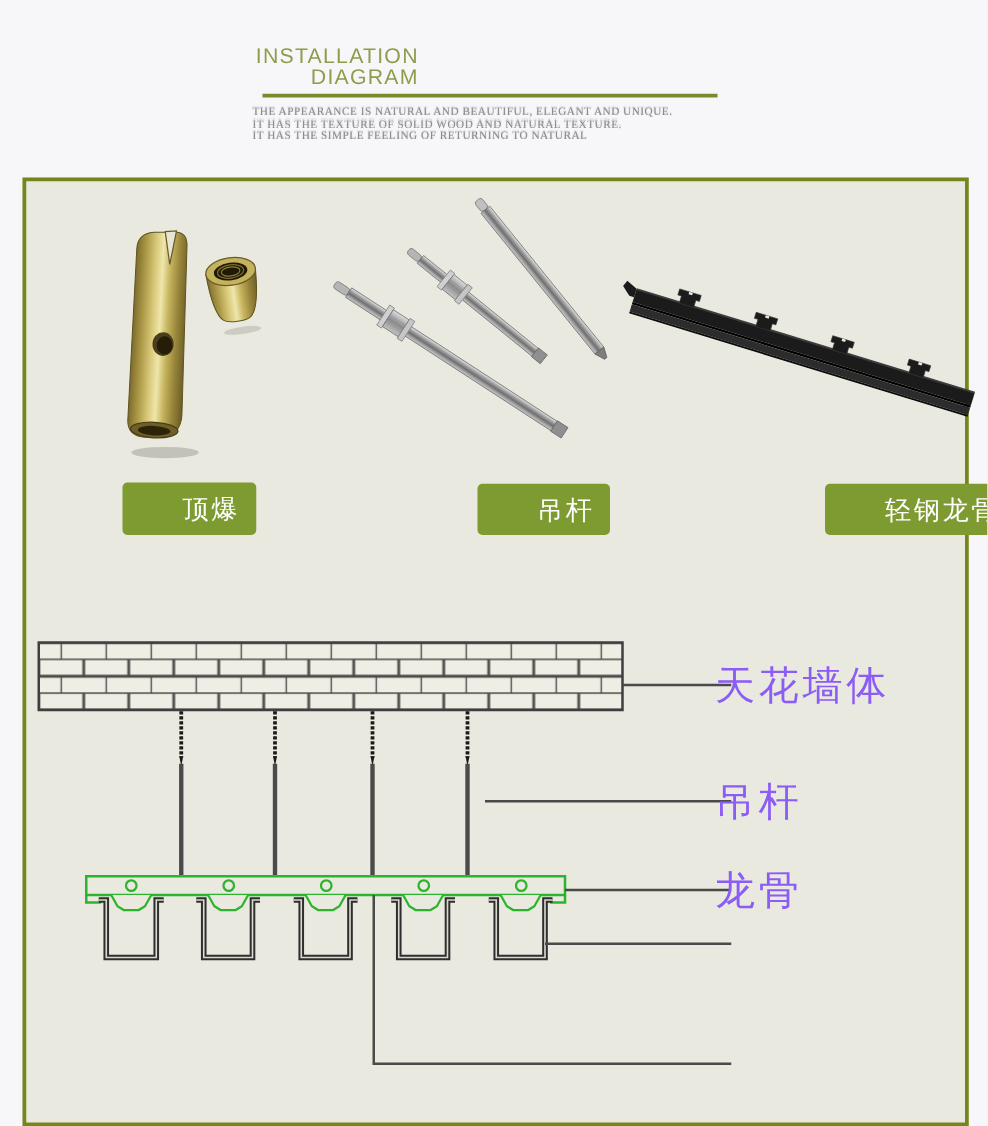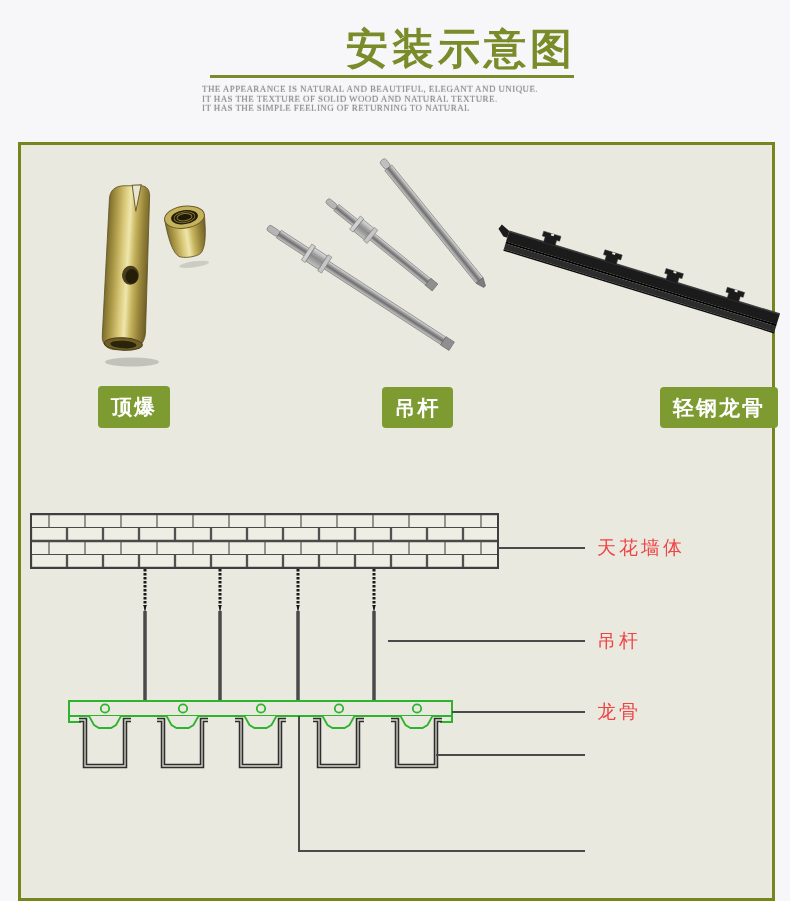--- a/index.html
+++ b/index.html
@@ -13,37 +13,40 @@
   .title-underline{position:absolute;left:210px;top:75px;width:364px;height:3px;background:#7a8c2a;}
   .subtitle{position:absolute;left:202px;top:85px;width:400px;text-align:left;
             font-family:"Liberation Serif",serif;font-size:9px;line-height:9.5px;
             color:#8b8b8b;letter-spacing:0.4px;text-shadow:0 -1px 1px rgba(90,90,90,0.35);}
   
   .panel{position:absolute;left:18px;top:142px;width:751px;height:753px;
          background:#e9e9df;border:3px solid #76861c;}
   
   .pbadge{position:absolute;display:flex;align-items:center;justify-content:center;
           background:#7d9b30;color:#ffffff;font-size:21px;letter-spacing:2px;
-          font-weight:700;border-radius:4px;}
+          font-weight:400;border-radius:4px;padding-left:35px;}
   .pbadge.b1{left:98px;top:386px;width:72px;height:42px;}
   .pbadge.b2{left:382px;top:387px;width:71px;height:41px;}
   .pbadge.b3{left:627px;top:387px;width:118px;height:41px;margin-left:33px;}
   
   .psvg{position:absolute;}
   .diagram-svg{position:absolute;left:0;top:0;}
-  .dlabel{position:absolute;left:597px;color:#ef4444;font-size:19px;line-height:30px;
+  .dlabel{position:absolute;left:572px;color:#8b5cf6;font-size:32px;line-height:30px;
           letter-spacing:3px;white-space:nowrap;}
   .dl1{top:533px;} .dl2{top:626px;} .dl3{top:697px;} .dl4{top:742px;} .dl5{top:834px;}
 </style>
 </head>
 <body>
 
 <div class="page">
 
-  <h1 class="page-title">安装示意图</h1>
+  <div class="tagline">
+    <div>INSTALLATION</div>
+    <div>DIAGRAM</div>
+  </div>
   <div class="title-underline"></div>
   <div class="subtitle">
     <div>THE APPEARANCE IS NATURAL AND BEAUTIFUL, ELEGANT AND UNIQUE.</div>
     <div>IT HAS THE TEXTURE OF SOLID WOOD AND NATURAL TEXTURE.</div>
     <div>IT HAS THE SIMPLE FEELING OF RETURNING TO NATURAL</div>
   </div>
 
   <div class="panel"></div>
 
   <svg class="psvg" style="left:40px;top:155px;" width="200" height="235" viewBox="0 0 200 235">

